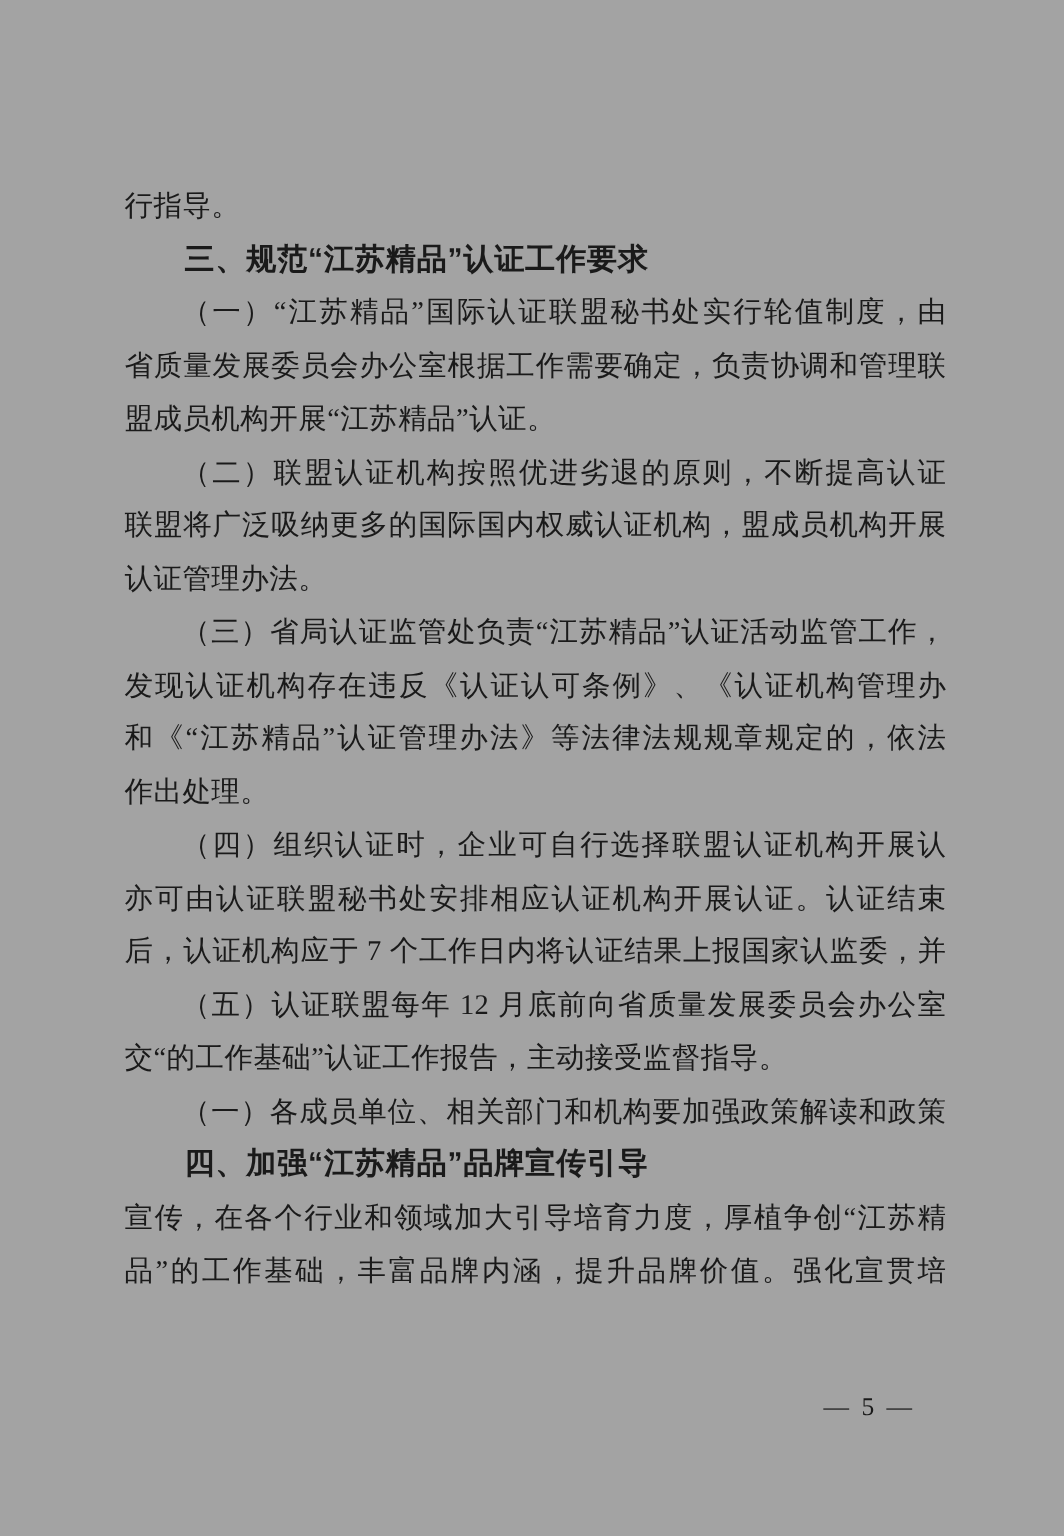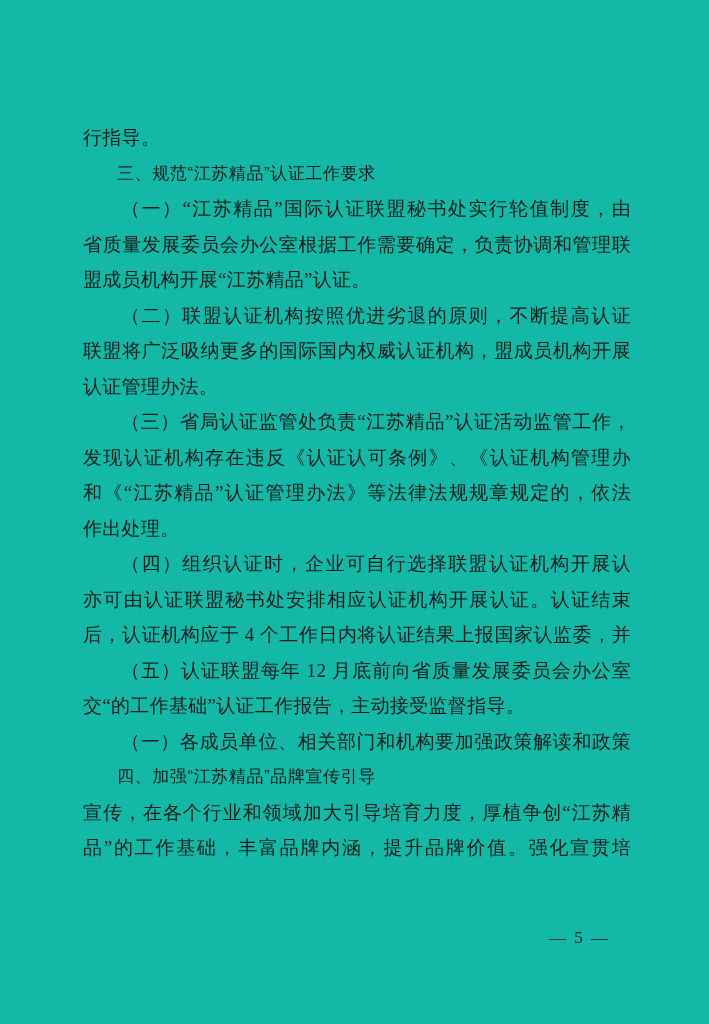--- a/index.html
+++ b/index.html
@@ -9,21 +9,21 @@
   body {
     width: 709px;
     height: 1024px;
     background: #ffffff;
     font-family: "Liberation Serif", "DejaVu Serif", serif;
   }
   .page {
     position: relative;
     width: 709px;
     height: 1024px;
-    background: #14b8a6;
+    background: #a3a3a3;
     overflow: hidden;
   }
   .text-block {
     position: absolute;
     left: 83px;
     top: 120px;
     width: 548px;
   }
   .line {
     height: 35.5px;
@@ -34,23 +34,23 @@
     letter-spacing: 0.3px;
   }
   .line.indent {
     text-indent: 2em;
   }
   .line.fill {
     text-align: justify;
     text-align-last: justify;
   }
   .line.heading {
-    font-weight: 400;
+    font-weight: 700;
     font-family: "Liberation Sans", "DejaVu Sans", sans-serif;
-    font-size: 17px;
+    font-size: 20px;
     letter-spacing: 0.6px;
   }
   .page-number {
     position: absolute;
     top: 928px;
     right: 99px;
     font-size: 17px;
     letter-spacing: 2px;
     font-family: "Liberation Serif", "DejaVu Serif", serif;
   }
@@ -67,21 +67,21 @@
       <div class="line body">盟成员机构开展“江苏精品”认证。</div>
       <div class="line body indent fill">（二）联盟认证机构按照优进劣退的原则，不断提高认证权。</div>
       <div class="line body fill">联盟将广泛吸纳更多的国际国内权威认证机构，盟成员机构开展</div>
       <div class="line body">认证管理办法。</div>
       <div class="line body indent fill">（三）省局认证监管处负责“江苏精品”认证活动监管工作，</div>
       <div class="line body fill">发现认证机构存在违反《认证认可条例》、《认证机构管理办法》</div>
       <div class="line body fill">和《“江苏精品”认证管理办法》等法律法规规章规定的，依法</div>
       <div class="line body">作出处理。</div>
       <div class="line body indent fill">（四）组织认证时，企业可自行选择联盟认证机构开展认证，</div>
       <div class="line body fill">亦可由认证联盟秘书处安排相应认证机构开展认证。认证结束</div>
-      <div class="line body fill">后，认证机构应于 4 个工作日内将认证结果上报国家认监委，并</div>
+      <div class="line body fill">后，认证机构应于 7 个工作日内将认证结果上报国家认监委，并</div>
       <div class="line body indent fill">（五）认证联盟每年 12 月底前向省质量发展委员会办公室提</div>
       <div class="line body">交“的工作基础”认证工作报告，主动接受监督指导。</div>
       <div class="line body indent fill">（一）各成员单位、相关部门和机构要加强政策解读和政策</div>
       <div class="line heading indent">四、加强“江苏精品”品牌宣传引导</div>
       <div class="line body fill">宣传，在各个行业和领域加大引导培育力度，厚植争创“江苏精</div>
       <div class="line body fill">品”的工作基础，丰富品牌内涵，提升品牌价值。强化宣贯培训，</div>
     </div>
   <div class="page-number">— 5 —</div>
 </div>
 

